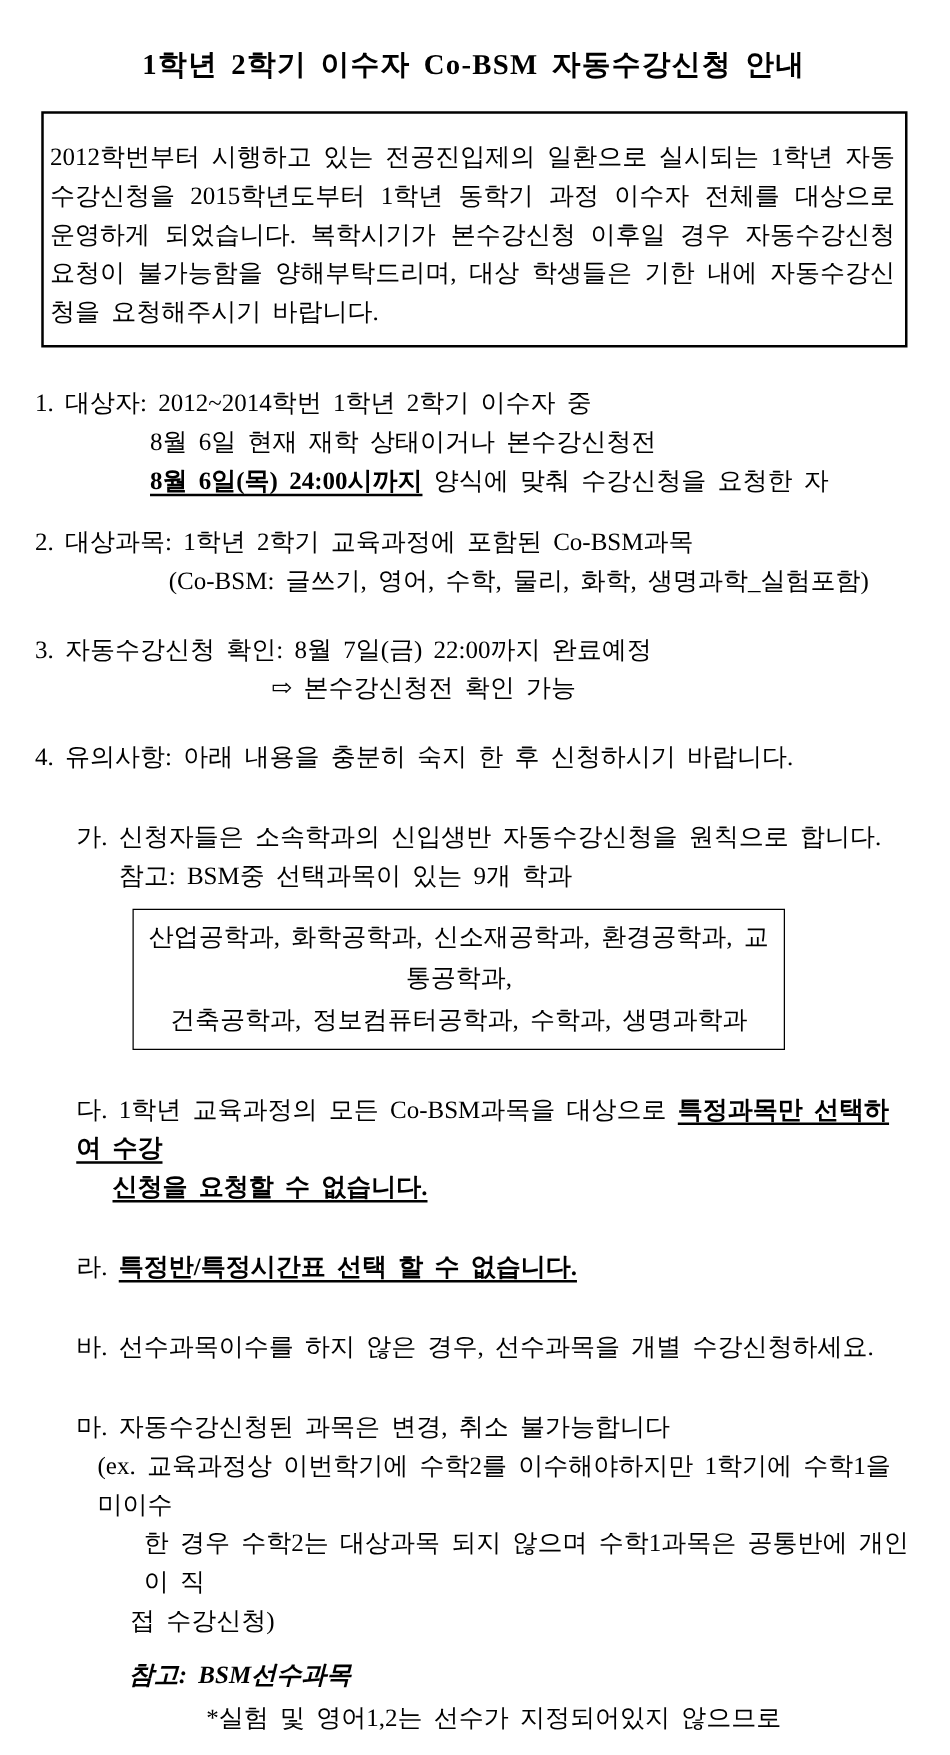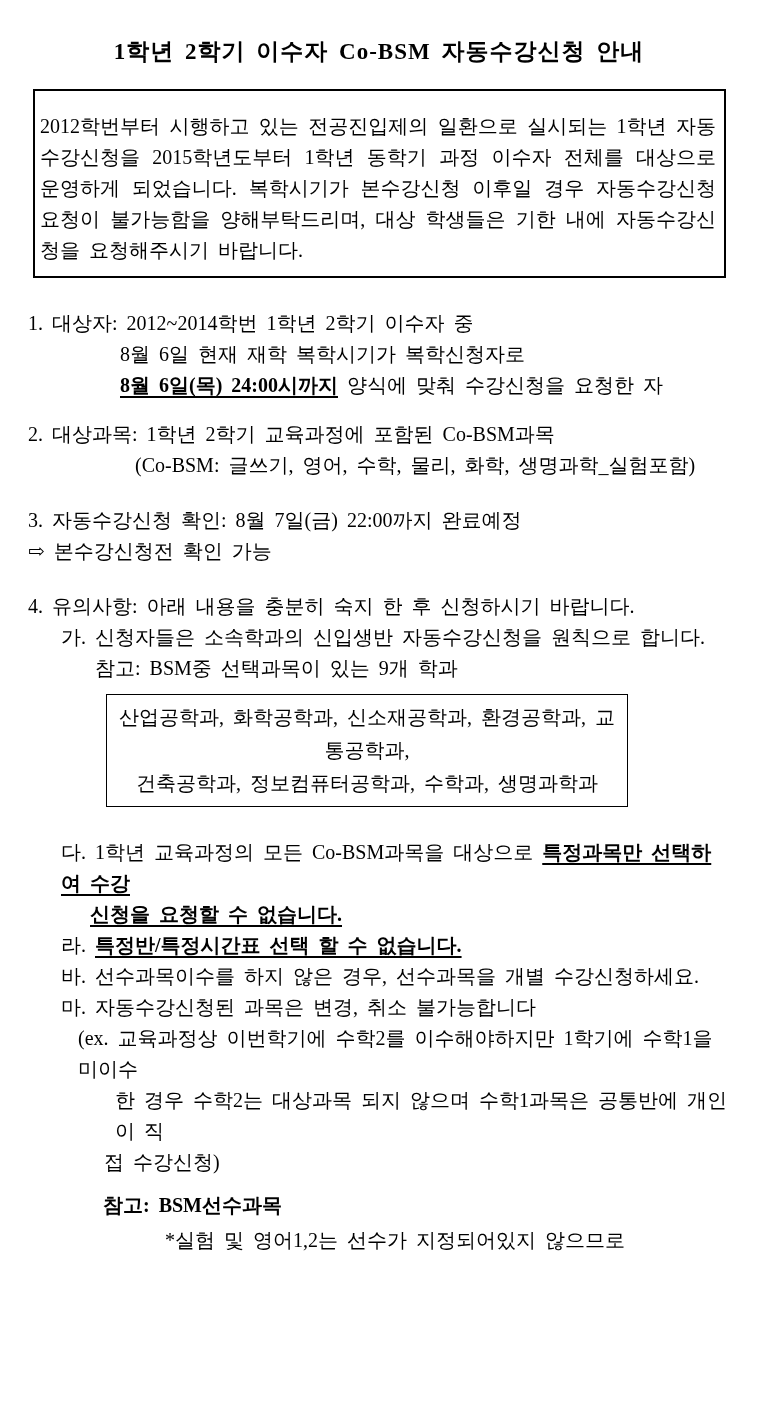--- a/index.html
+++ b/index.html
@@ -21,25 +21,25 @@
     padding:20px 8px 10px 5px;
     text-align:justify;
   }
   .sec { margin-top:0; }
   .mt-s1 { margin-top:30px; }
   .mt-s2 { margin-top:18px; }
   .mt-s3 { margin-top:24px; }
   .mt-s4 { margin-top:24px; }
   .ind-92  { margin-left:92px; }   
   .ind-107 { margin-left:107px; }  
-  .ind-189 { }  
-  .ind-33  { margin-left:33px; }   
+  .ind-189 { margin-left:189px; }  
+  .ind-33  { margin-left:33px;margin-top:33px; }   
   .ind-62  { margin-left:62px; }   
   .ind-67  { margin-left:67px; }   
-  .ind-75  { margin-left:75px; }   
+  .ind-75  { margin-left:75px;font-style:italic; }   
   .ind-50  { margin-left:50px; }   
   .ind-87  { margin-left:87px; }   
   .ind-76  { margin-left:76px; }   
   .ind-137 { margin-left:137px; }  
   .bu { font-weight:bold; text-decoration:underline; text-underline-offset:4px; }
   .b  { font-weight:bold; }
   .dept-box {
     margin-top:10px; margin-bottom:30px; margin-left:78px;
     width:522px; border:1.5px solid #000;
     text-align:center; padding:6px 4px; line-height:33px;
@@ -59,21 +59,21 @@
 <body>
 
 <div class="title">1학년 2학기 이수자 Co-BSM 자동수강신청 안내</div>
 
 <div class="intro-box">
   <span>2012학번부터 시행하고 있는 전공진입제의 일환으로 실시되는 1학년 자동수강신청을 2015학년도부터 1학년 동학기 과정 이수자 전체를 대상으로 운영하게 되었습니다. 복학시기가 본수강신청 이후일 경우 자동수강신청 요청이 불가능함을 양해부탁드리며, 대상 학생들은 기한 내에 자동수강신청을 요청해주시기 바랍니다.</span>
 </div>
 
 <div class="sec mt-s1">
   <div>1. 대상자: 2012~2014학번 1학년 2학기 이수자 중</div>
-  <div class="ind-92">8월 6일 현재 재학 복학시기가 복학신청자로</div>
+  <div class="ind-92">8월 6일 현재 재학 상태이거나 본수강신청전</div>
   <div class="ind-92"><span class="bu">8월 6일(목) 24:00시까지</span><span> 양식에 맞춰 수강신청을 요청한 자</span></div>
 </div>
 
 <div class="sec mt-s2">
   <div>2. 대상과목: 1학년 2학기 교육과정에 포함된 Co-BSM과목</div>
   <div class="ind-107">(Co-BSM: 글쓰기, 영어, 수학, 물리, 화학, 생명과학_실험포함)</div>
 </div>
 
 <div class="sec mt-s3">
   <div>3. 자동수강신청 확인: 8월 7일(금) 22:00까지 완료예정</div>

